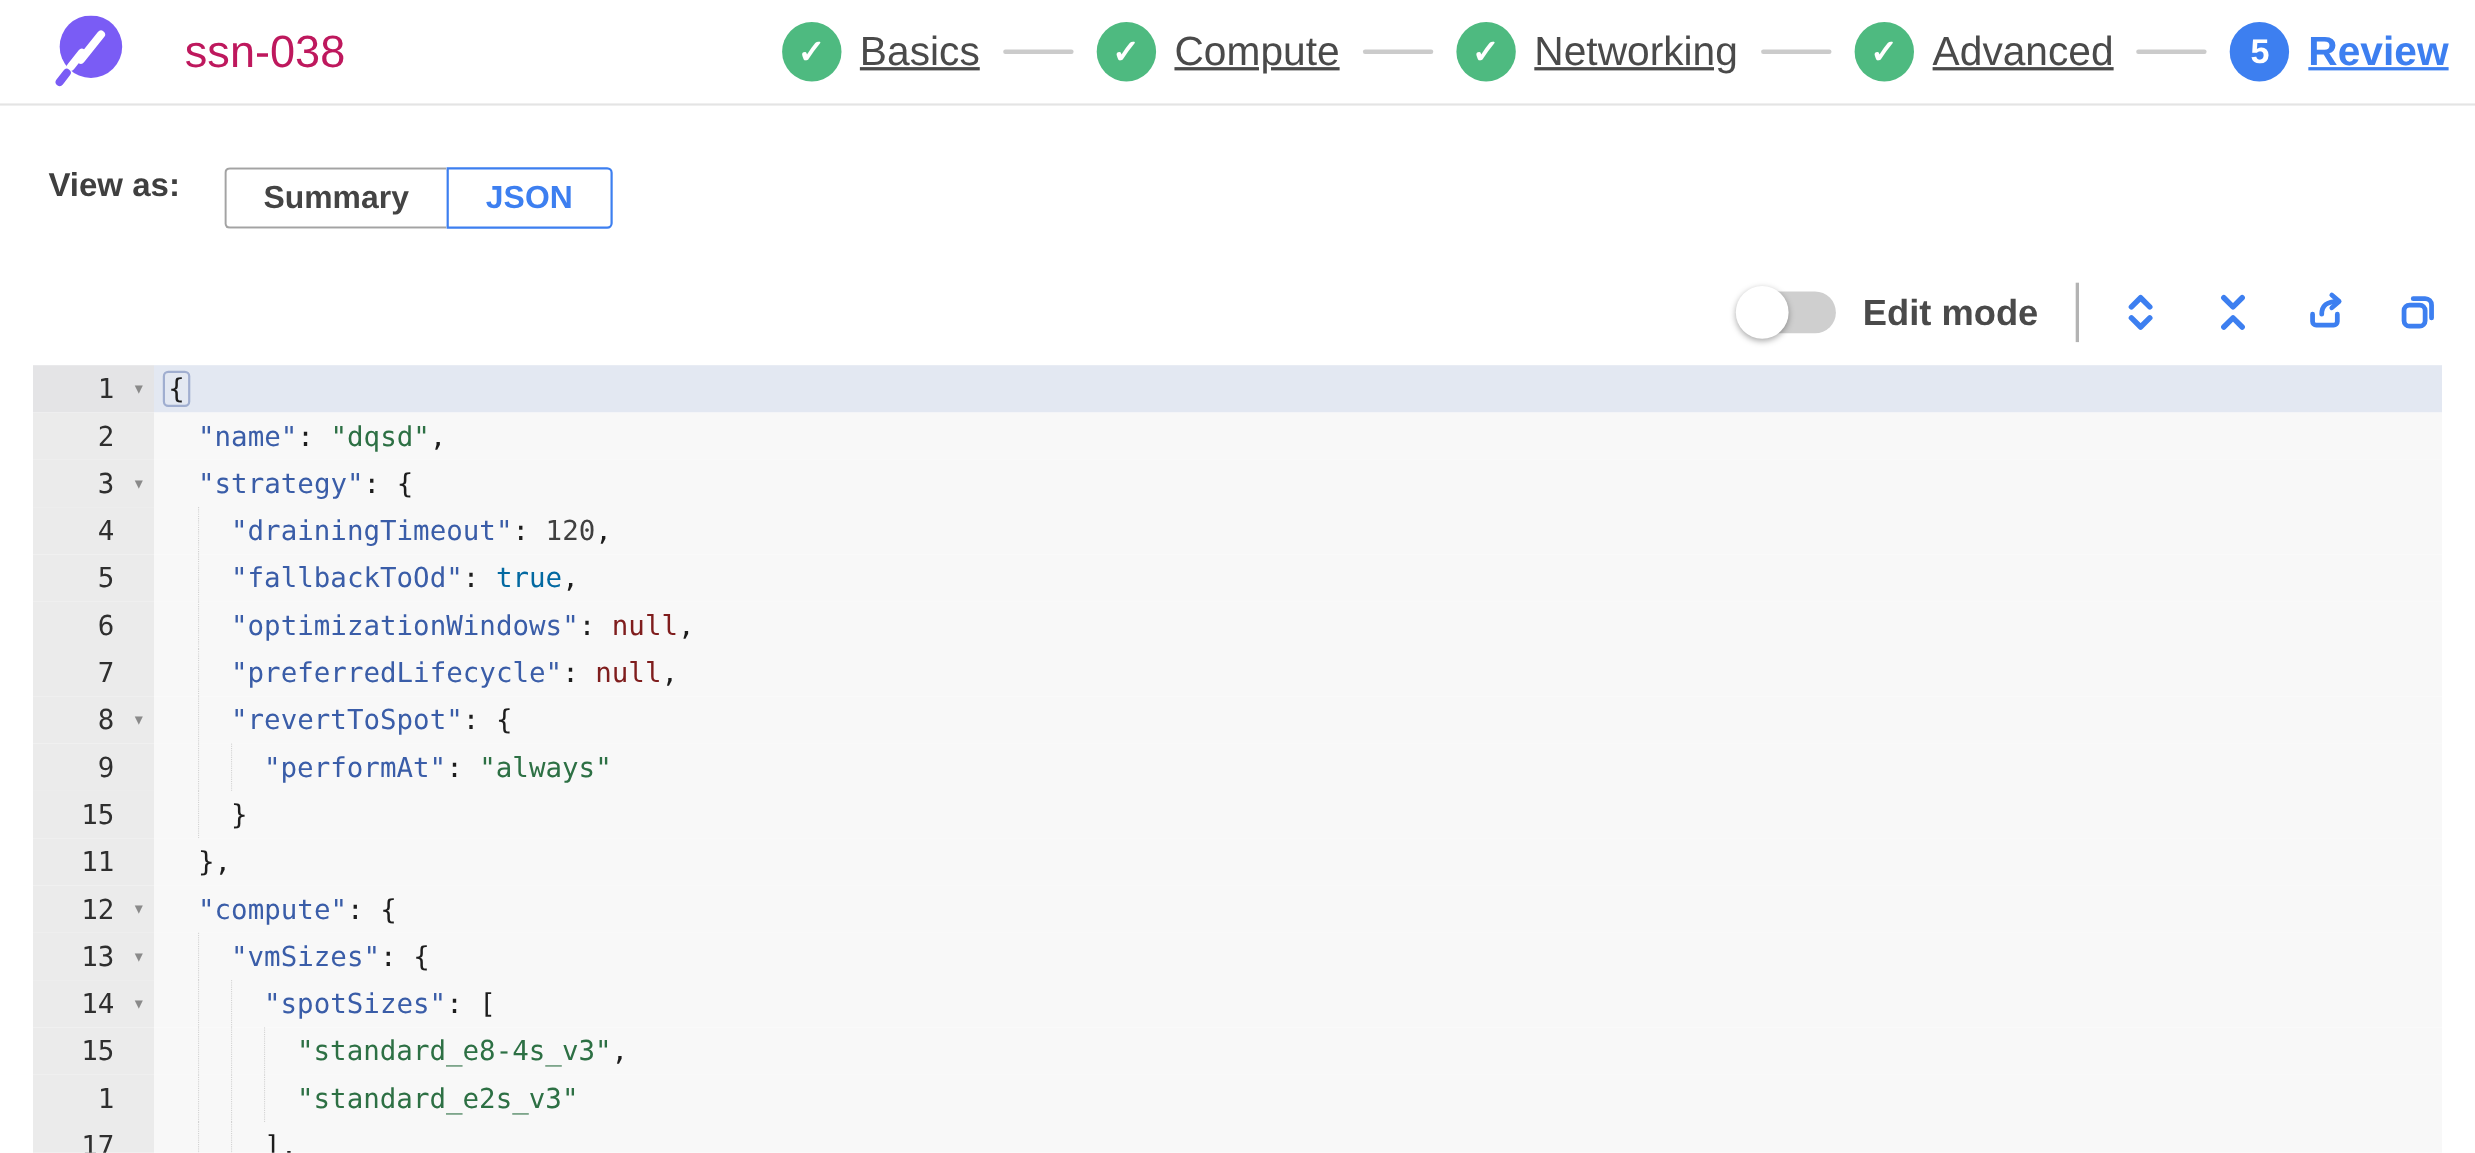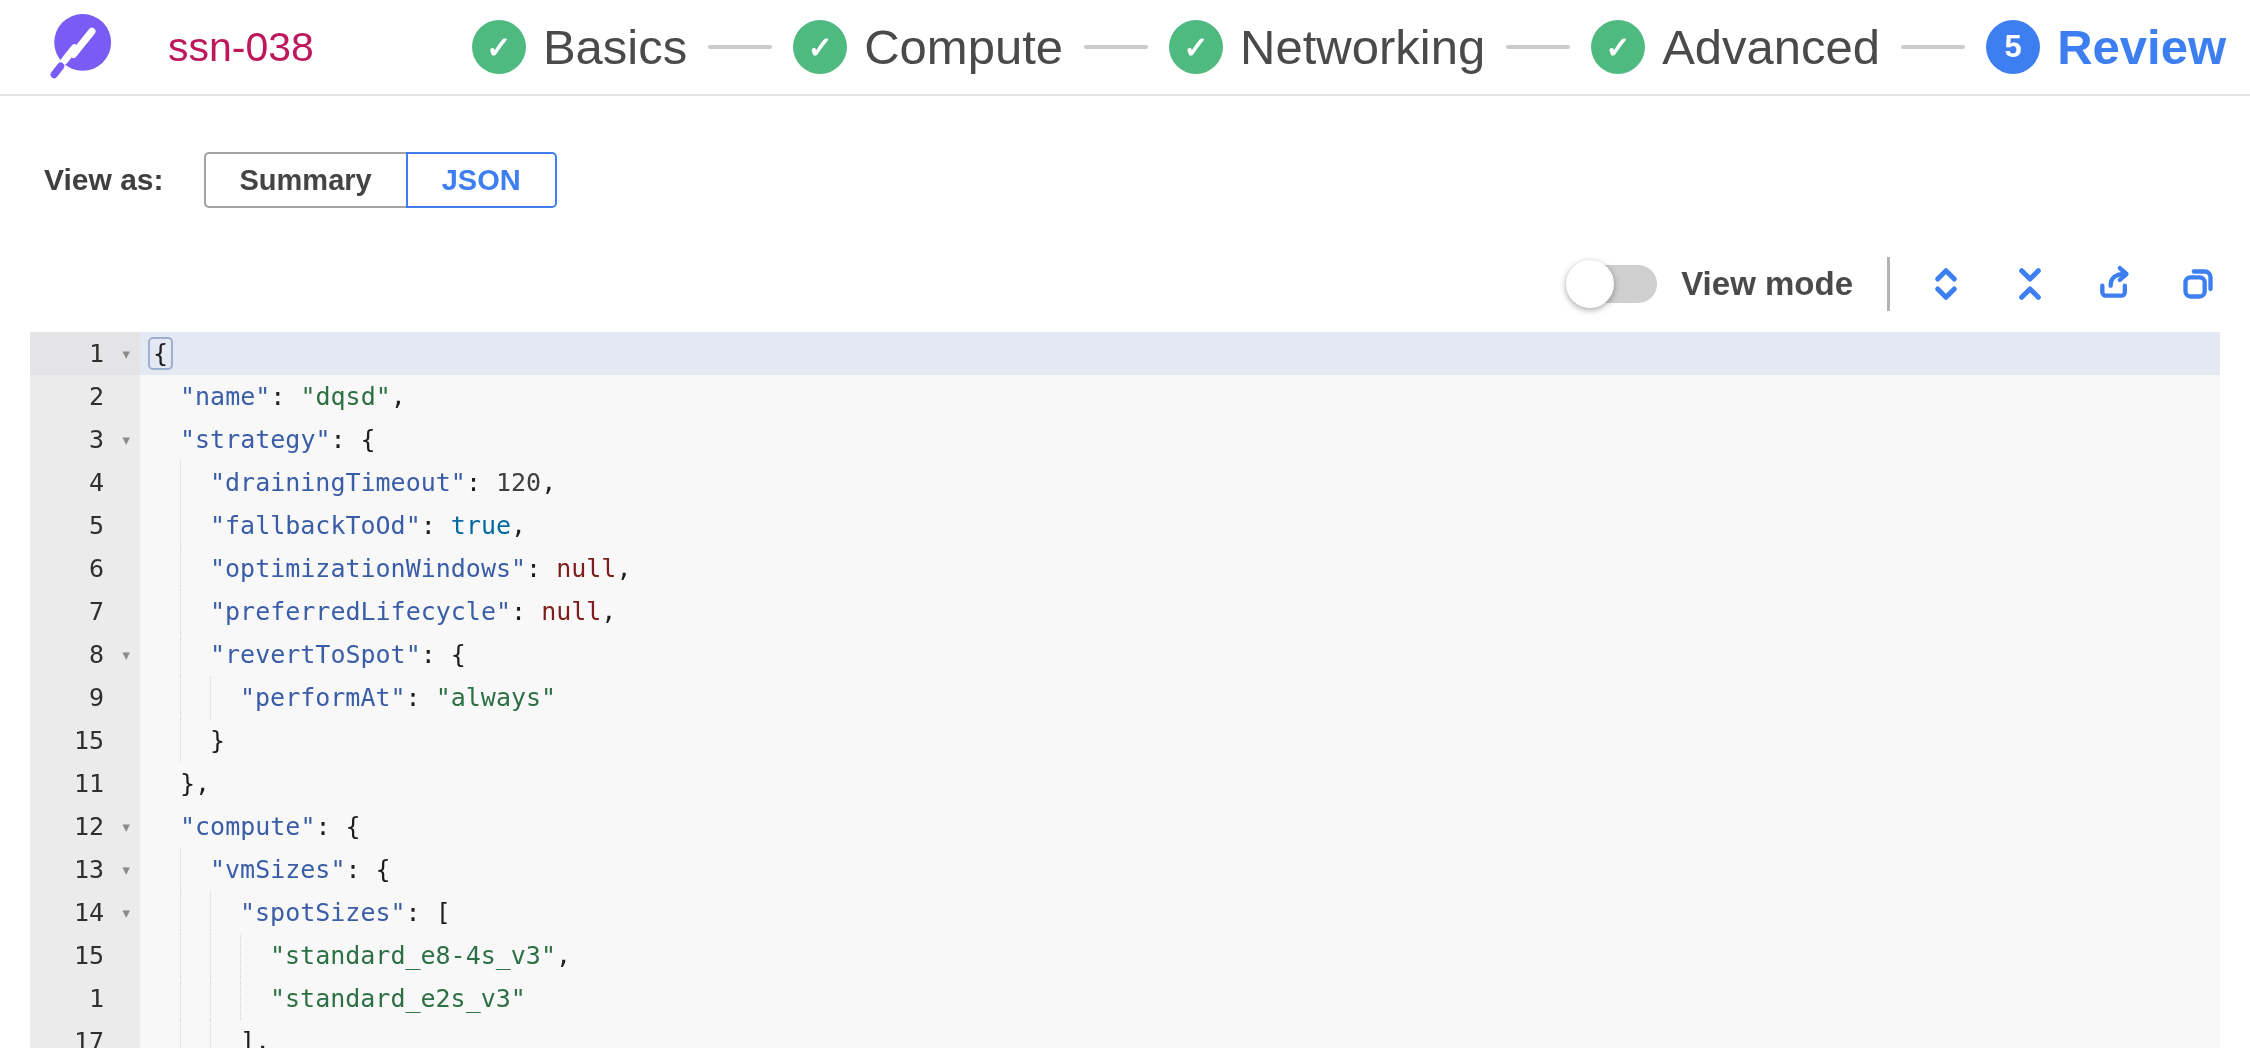--- a/index.html
+++ b/index.html
@@ -15,26 +15,26 @@
   .page-title { font-size:46px; font-weight:700; color:#4c4c4c; }
   .page-subtitle { font-size:41px; font-weight:400; color:#be185d; margin-left:30px; }
 
   
   .stepper { display:flex; align-items:center; flex:0 0 auto; padding-right:4px; }
   .step { display:flex; align-items:center; cursor:pointer; }
   .step-circle { width:54px; height:54px; border-radius:50%; display:flex;
     align-items:center; justify-content:center; color:#fff; flex:0 0 auto; }
   .step-circle.done { background:#4eba80; font-size:30px; font-weight:700; }
   .step-circle.current { background:#3d7ff0; font-size:31px; font-weight:700; }
-  .step-label { font-size:49px; color:#4a4a4a; margin-left:17px; }
+  .step-label { font-size:37px; color:#4a4a4a; margin-left:17px;text-decoration:underline; }
   .step.current .step-label { color:#3d7ff0; font-weight:600; }
   .step-connector { width:64px; height:4px; background:#cbcbcb; margin:0 21px; border-radius:2px; }
 
   
-  .viewas-row { display:flex; align-items:center; padding-left:44px; margin-top:56px; height:56px; }
+  .viewas-row { display:flex; padding-left:44px; margin-top:56px; height:56px; }
   .viewas-label { font-size:30px; font-weight:700; color:#3f3f3f; }
   .seg-group { display:flex; margin-left:40px; }
   .seg-btn { height:56px; padding:0 34px; background:#fff; font-size:29px; font-weight:700;
     color:#444; border:2px solid #a3a3a3; cursor:pointer;
     font-family:"Liberation Sans", sans-serif; }
   .seg-btn.first { border-radius:5px 0 0 5px; border-right:none; }
   .seg-btn.selected { border:2px solid #3d7ff0; color:#3d7ff0; border-radius:0 5px 5px 0; }
 
   
   .tool-row { display:flex; align-items:center; justify-content:flex-end;
@@ -117,21 +117,21 @@
   <div class="seg-group">
     <button class="seg-btn first">Summary</button>
     <button class="seg-btn selected">JSON</button>
   </div>
 </div>
 
 <div class="tool-row">
   <div class="toggle">
     <div class="toggle-knob"></div>
   </div>
-  <span class="toggle-label">View mode</span>
+  <span class="toggle-label">Edit mode</span>
   <div class="tool-divider"></div>
   <div class="tool-icons">
     <button class="icon-btn" title="">
       <svg viewBox="0 0 24 24" fill="none" stroke="#3d7ff0" stroke-width="3" stroke-linecap="round" stroke-linejoin="round">
         <path d="M7 9 L12 4 L17 9"></path>
           <path d="M7 15 L12 20 L17 15"></path>
       </svg>
     </button>
     <button class="icon-btn" title="">
       <svg viewBox="0 0 24 24" fill="none" stroke="#3d7ff0" stroke-width="3" stroke-linecap="round" stroke-linejoin="round">

